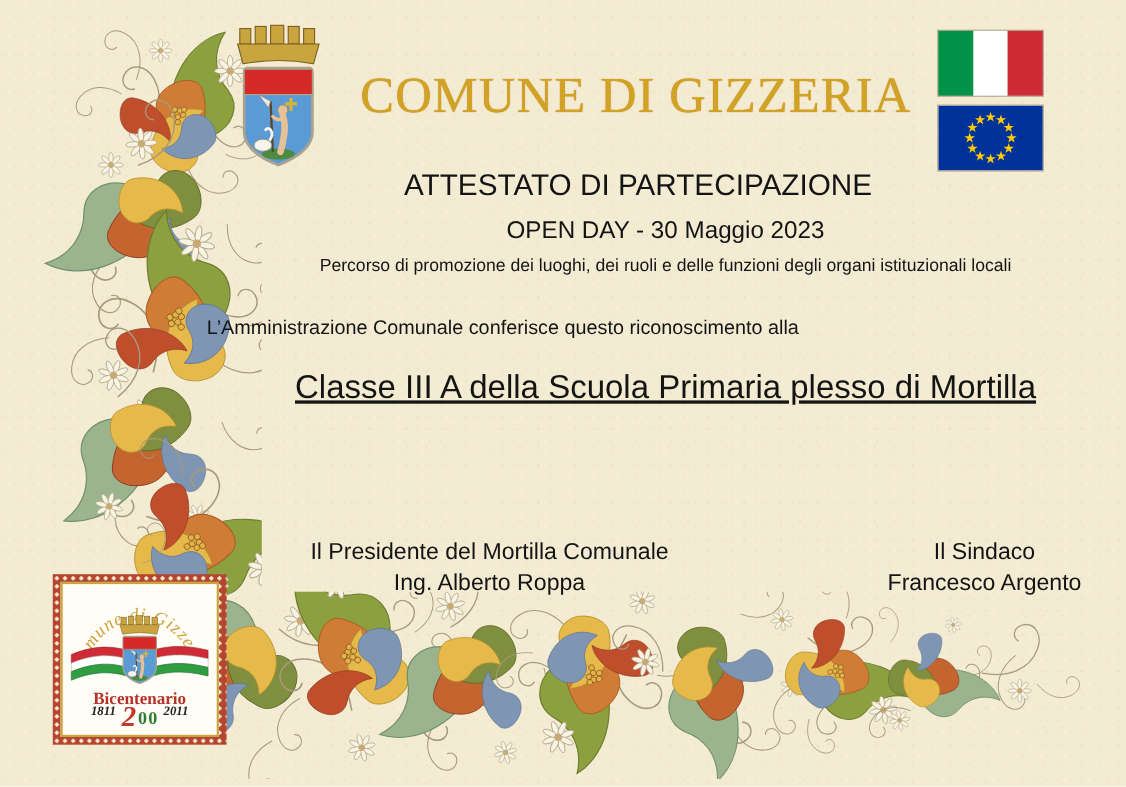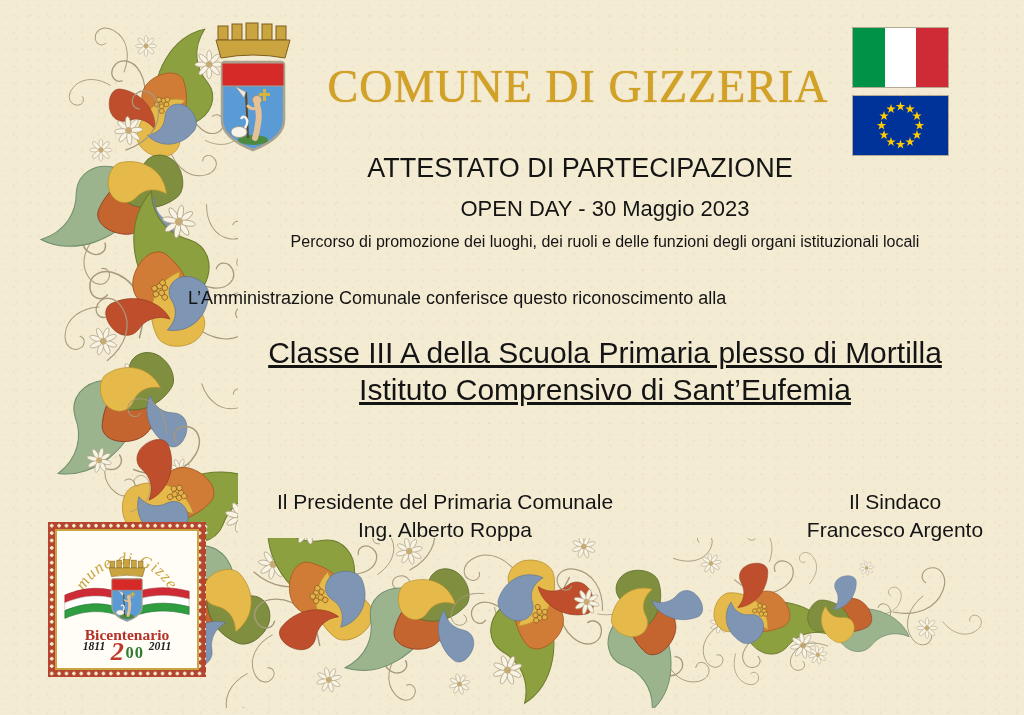--- a/index.html
+++ b/index.html
@@ -194,25 +194,24 @@
 
   <h1 class="abs main-title">ATTESTATO DI PARTECIPAZIONE</h1>
   <div class="abs sub-block">
     <div class="subtitle">OPEN DAY - 30 Maggio 2023</div>
     <div class="description">Percorso di promozione dei luoghi, dei ruoli e delle funzioni degli organi istituzionali locali</div>
   </div>
 
   <div class="abs conferral">L’Amministrazione Comunale conferisce questo riconoscimento alla</div>
   <div class="abs recipient">
     <div>Classe III A della Scuola Primaria plesso di Mortilla</div>
-    <div>Istituto Comprensivo di Sant’Eufemia</div>
   </div>
 
   <div class="abs sig sig-president">
-    <div>Il Presidente del Primaria Comunale</div>
+    <div>Il Presidente del Mortilla Comunale</div>
     <div>Ing. Alberto Roppa</div>
   </div>
   <div class="abs sig sig-mayor">
     <div>Il Sindaco</div>
     <div>Francesco Argento</div>
   </div>
 
   <div class="abs seal">
     <div class="seal-in">
       <svg width="140" height="134" viewBox="0 0 144 138" xmlns="http://www.w3.org/2000/svg" xmlns:xlink="http://www.w3.org/1999/xlink">

